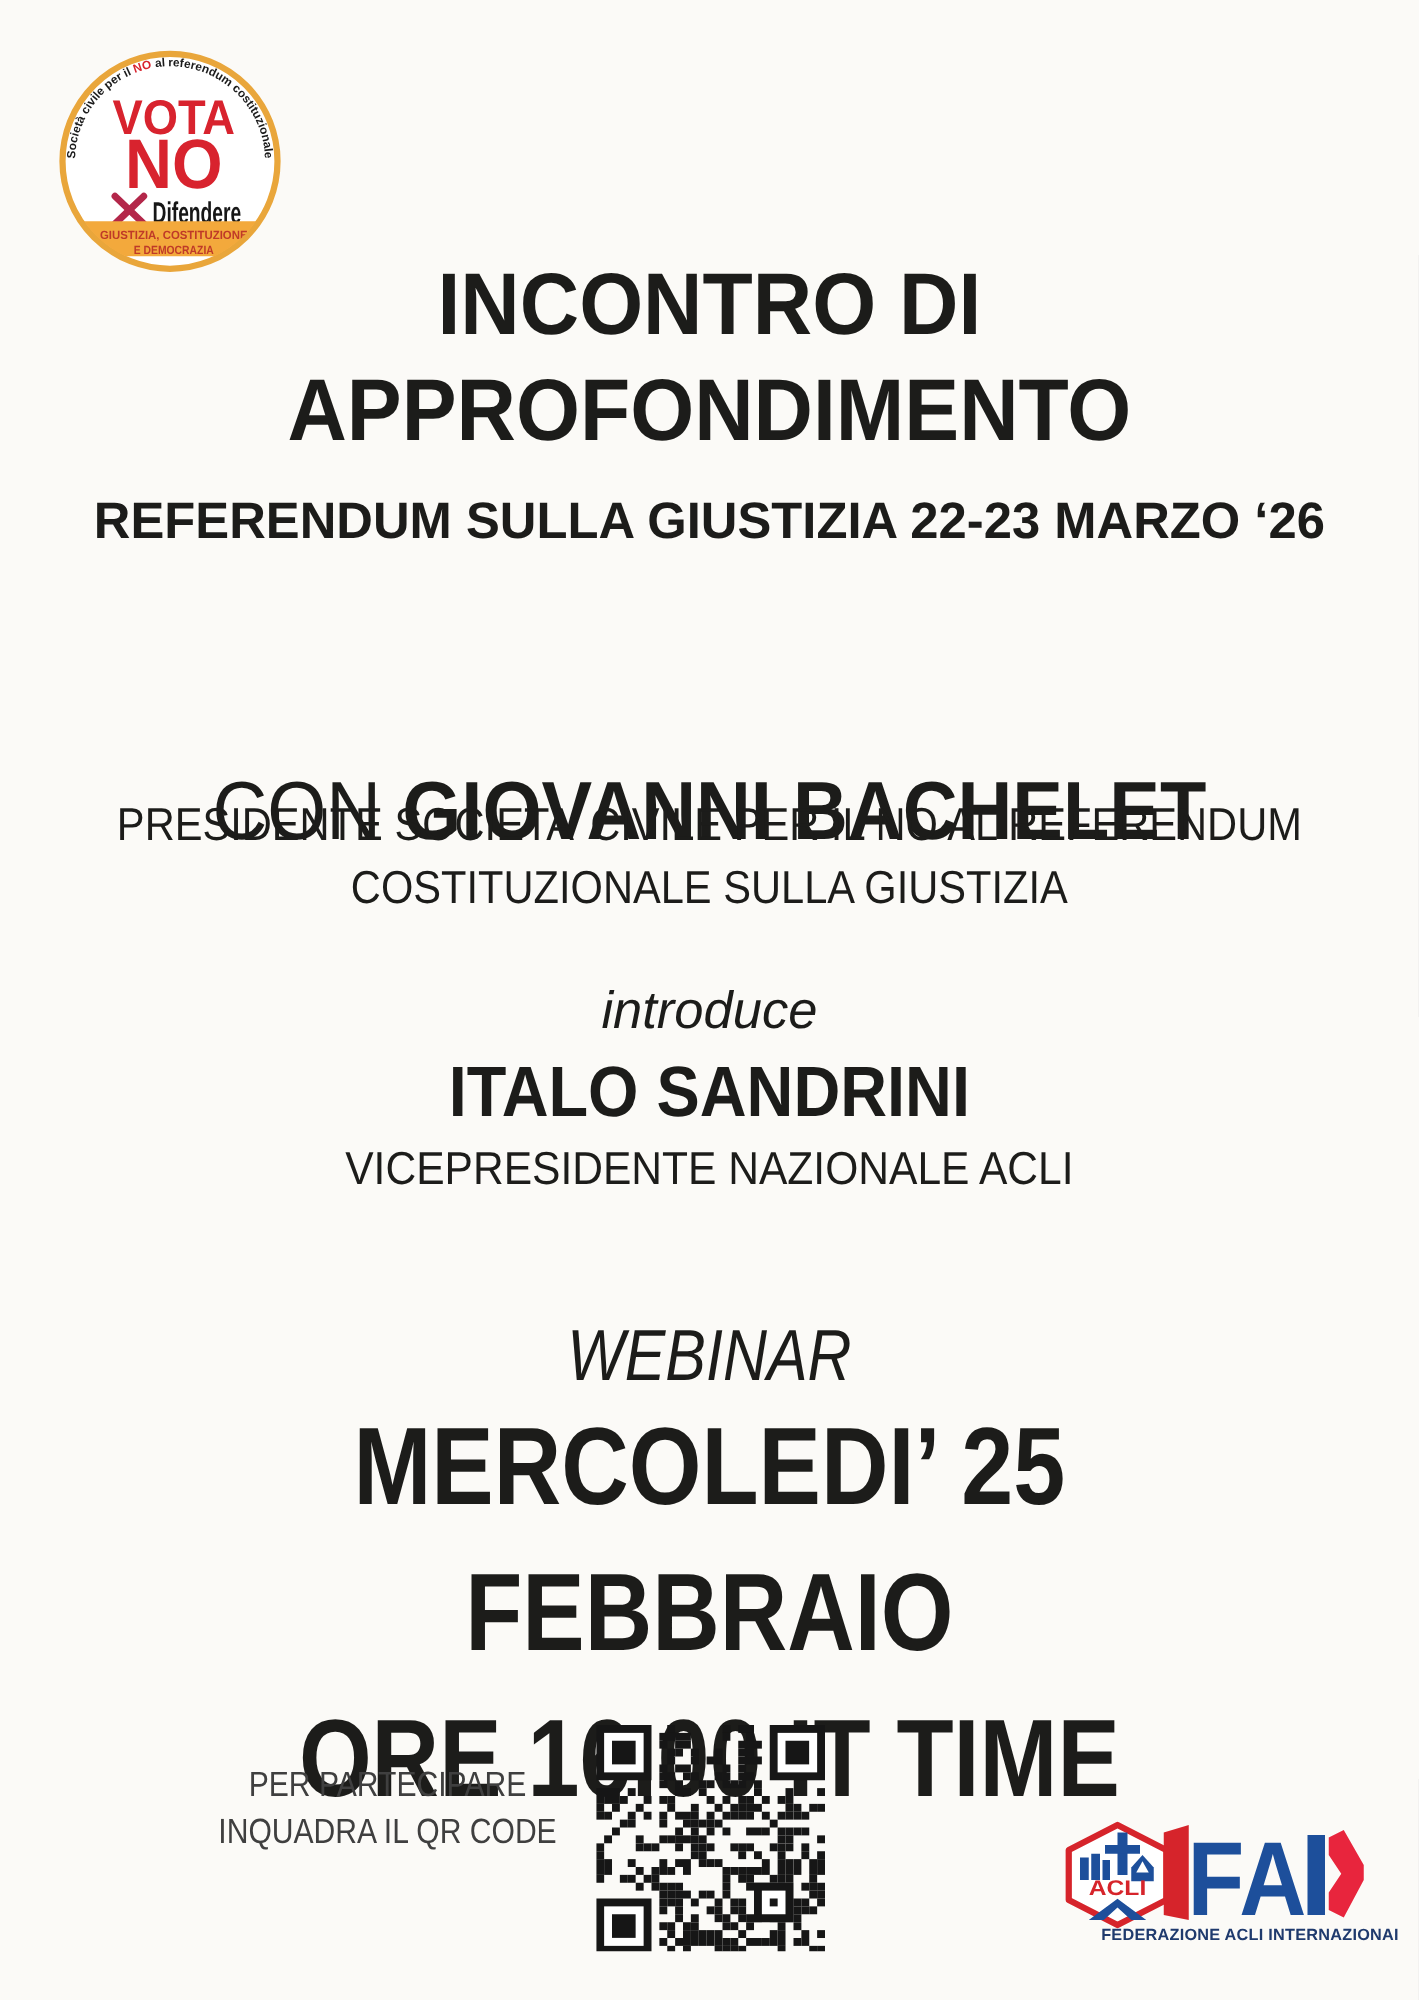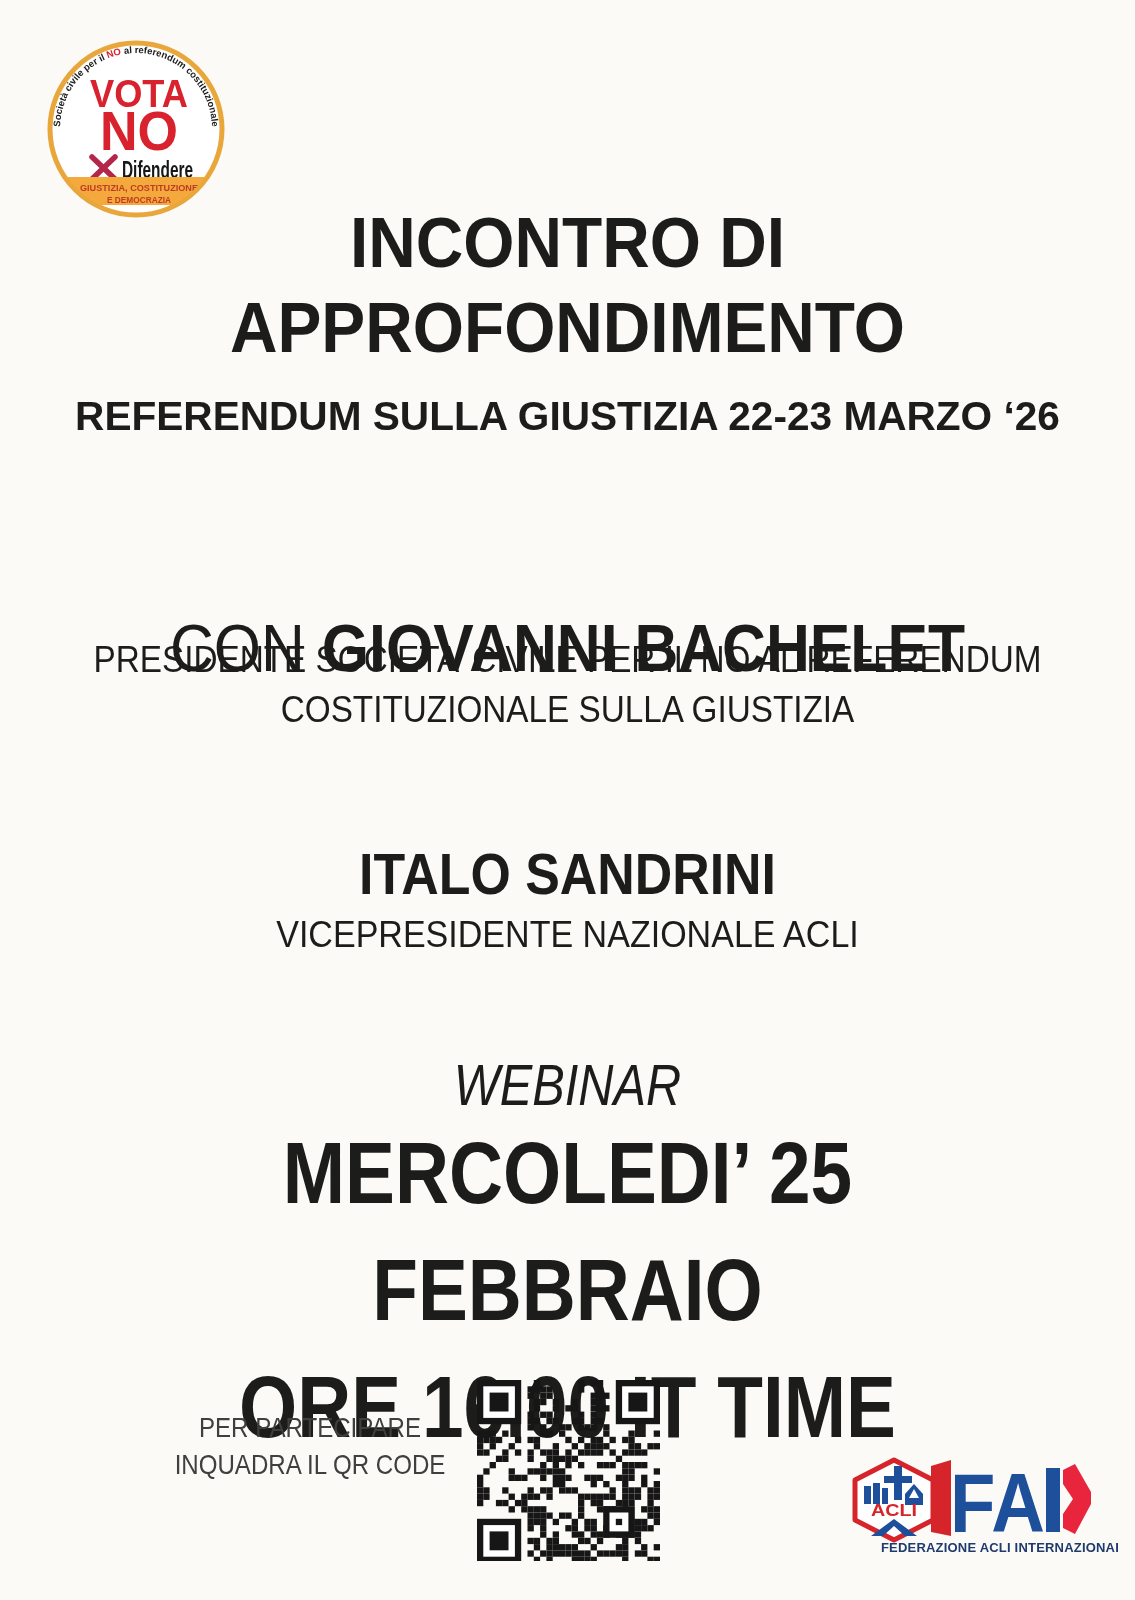--- a/index.html
+++ b/index.html
@@ -63,20 +63,21 @@
   <div class="line h1">INCONTRO DI
 APPROFONDIMENTO</div>
   <div class="line subtitle">REFERENDUM SULLA GIUSTIZIA 22-23 MARZO ‘26</div>
 
   <div class="line con-line">
     <span class="prefix">CON </span><span class="name">GIOVANNI BACHELET</span>
   </div>
   <div class="line speaker-role">PRESIDENTE SOCIETA’ CIVILE PER IL NO AL REFERENDUM
 COSTITUZIONALE SULLA GIUSTIZIA</div>
 
+  <div class="line introduce">introduce</div>
   <div class="line italo">ITALO SANDRINI</div>
   <div class="line vice">VICEPRESIDENTE NAZIONALE ACLI</div>
 
   <div class="line webinar">WEBINAR</div>
   <div class="line schedule">MERCOLEDI’ 25 FEBBRAIO
 ORE 16.00 IT TIME</div>
 
   <div class="instruction">PER PARTECIPARE
 INQUADRA IL QR CODE</div>
   <svg class="qr" id="qr-svg" viewBox="0 0 183 181" fill="#161616">

